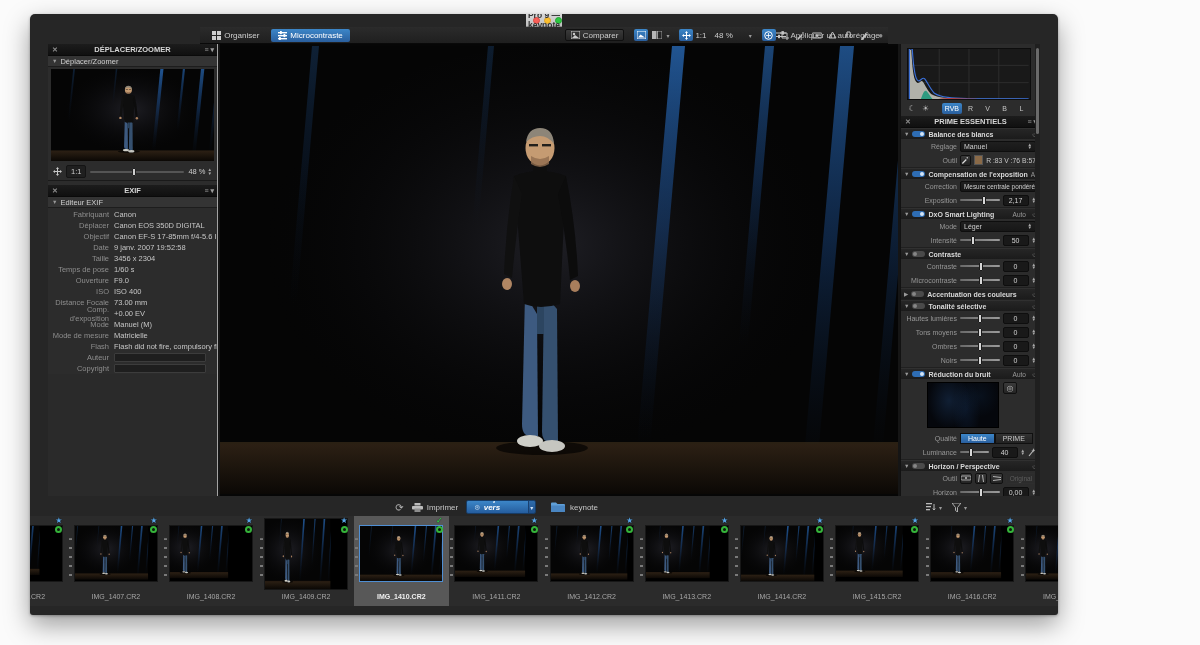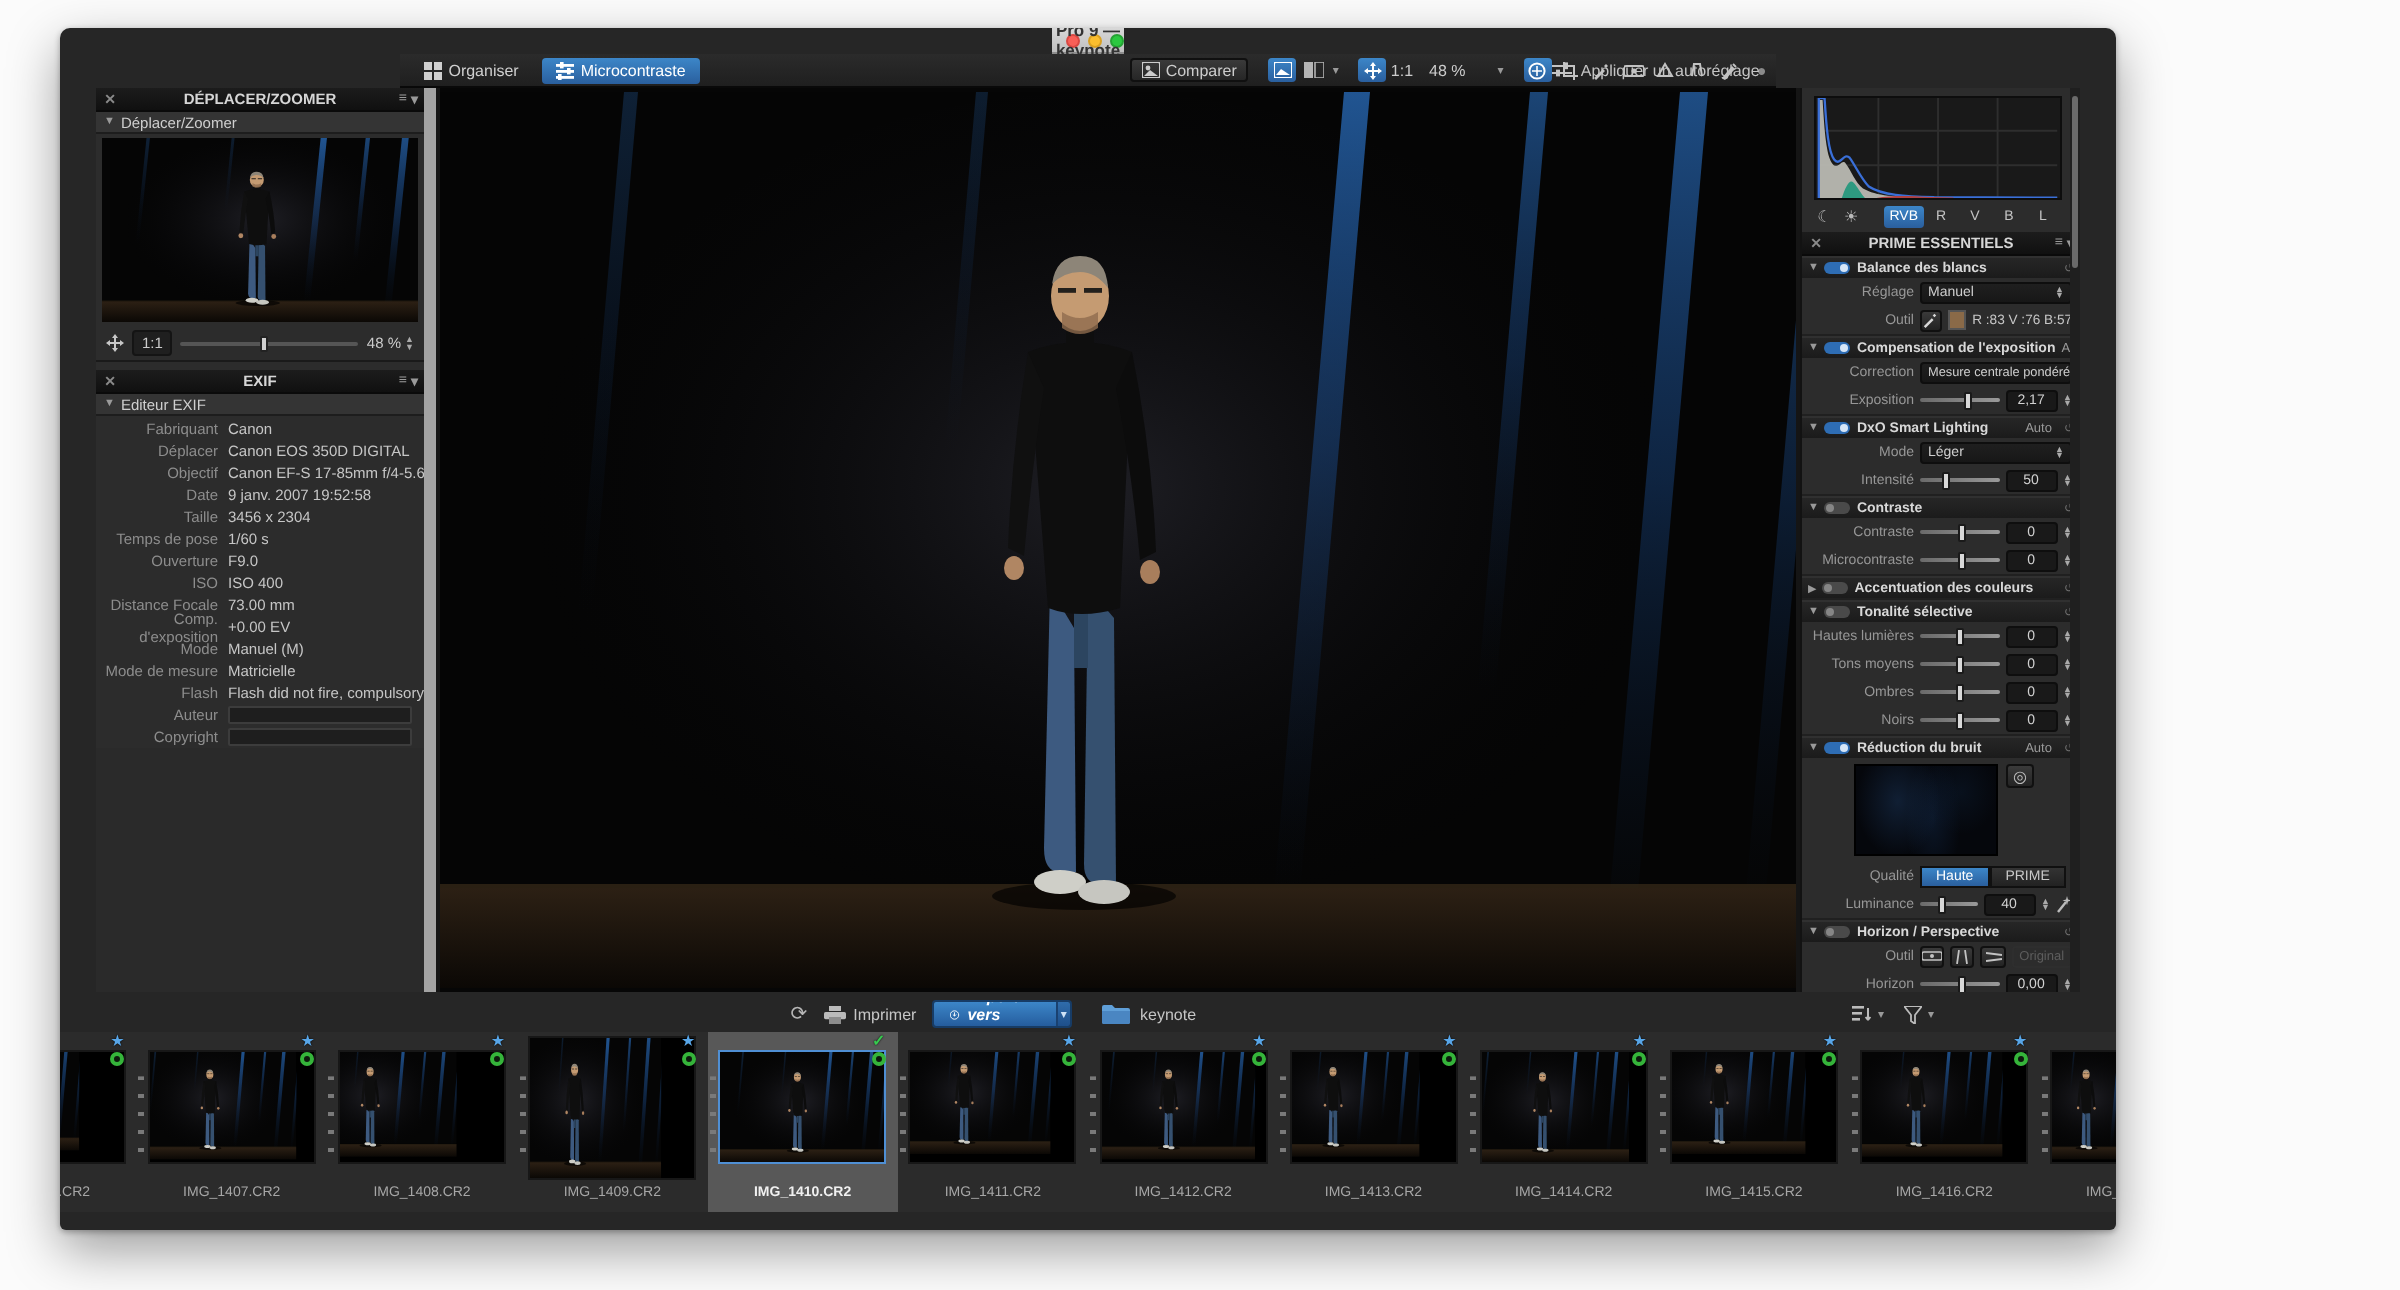--- a/index.html
+++ b/index.html
@@ -26,21 +26,21 @@
   .tico { width:14px; height:12px; display:flex; align-items:center; justify-content:center; border-radius:2px; color:#c2c2c2; }
   .tico.on { background:linear-gradient(#3c86c8,#2a5f9e); color:#fff; }
   .tgroup { display:flex; align-items:center; gap:2px; margin-left:10px; }
   .caret { font-size:6px; color:#9a9a9a; }
   .autoset { position:absolute; right:8px; display:flex; align-items:center; gap:4px; color:#c4c4c4; }
 
   
   .content { flex:1 1 auto; display:flex; min-height:0; }
 
   
-  .leftpanel { width:170px; background:#2c2c2c; border-right:6px solid #a3a3a3; display:flex; flex-direction:column; font-size:7.5px; color:#bdbdbd; }
+  .leftpanel { width:170px; background:#2c2c2c; border-right:1px solid #a3a3a3; display:flex; flex-direction:column; font-size:7.5px; color:#bdbdbd; }
   .phead { height:12px; background:linear-gradient(#1c1c1c,#101010); display:flex; align-items:center; font-size:7.5px; font-weight:bold; color:#d6d6d6; border-bottom:1px solid #0a0a0a; position:relative; flex:0 0 auto;}
   .phead .x { width:14px; text-align:center; color:#8a8a8a; font-size:7px; }
   .phead .pt { position:absolute; left:0; right:0; text-align:center; }
   .phead .pm { position:absolute; right:3px; display:flex; gap:2px; color:#9a9a9a; font-size:7px; }
   .psub { height:11px; background:#343434; border-bottom:1px solid #1d1d1d; display:flex; align-items:center; gap:3px; padding-left:4px; color:#cfcfcf; flex:0 0 auto;}
   .tri { font-size:5.5px; color:#9a9a9a; }
   .navthumb { margin:2px 3px; height:92px; background:#000; position:relative; overflow:hidden; flex:0 0 auto;}
   .navctrl { height:18px; display:flex; align-items:center; gap:4px; padding:0 5px; border-bottom:1px solid #1a1a1a; flex:0 0 auto;}
   .navctrl .ratio { border:1px solid #141414; background:#1f1f1f; padding:1px 4px; border-radius:2px; color:#ccc; }
   .minislider { flex:1; height:2px; background:#555; border-radius:1px; position:relative; }

